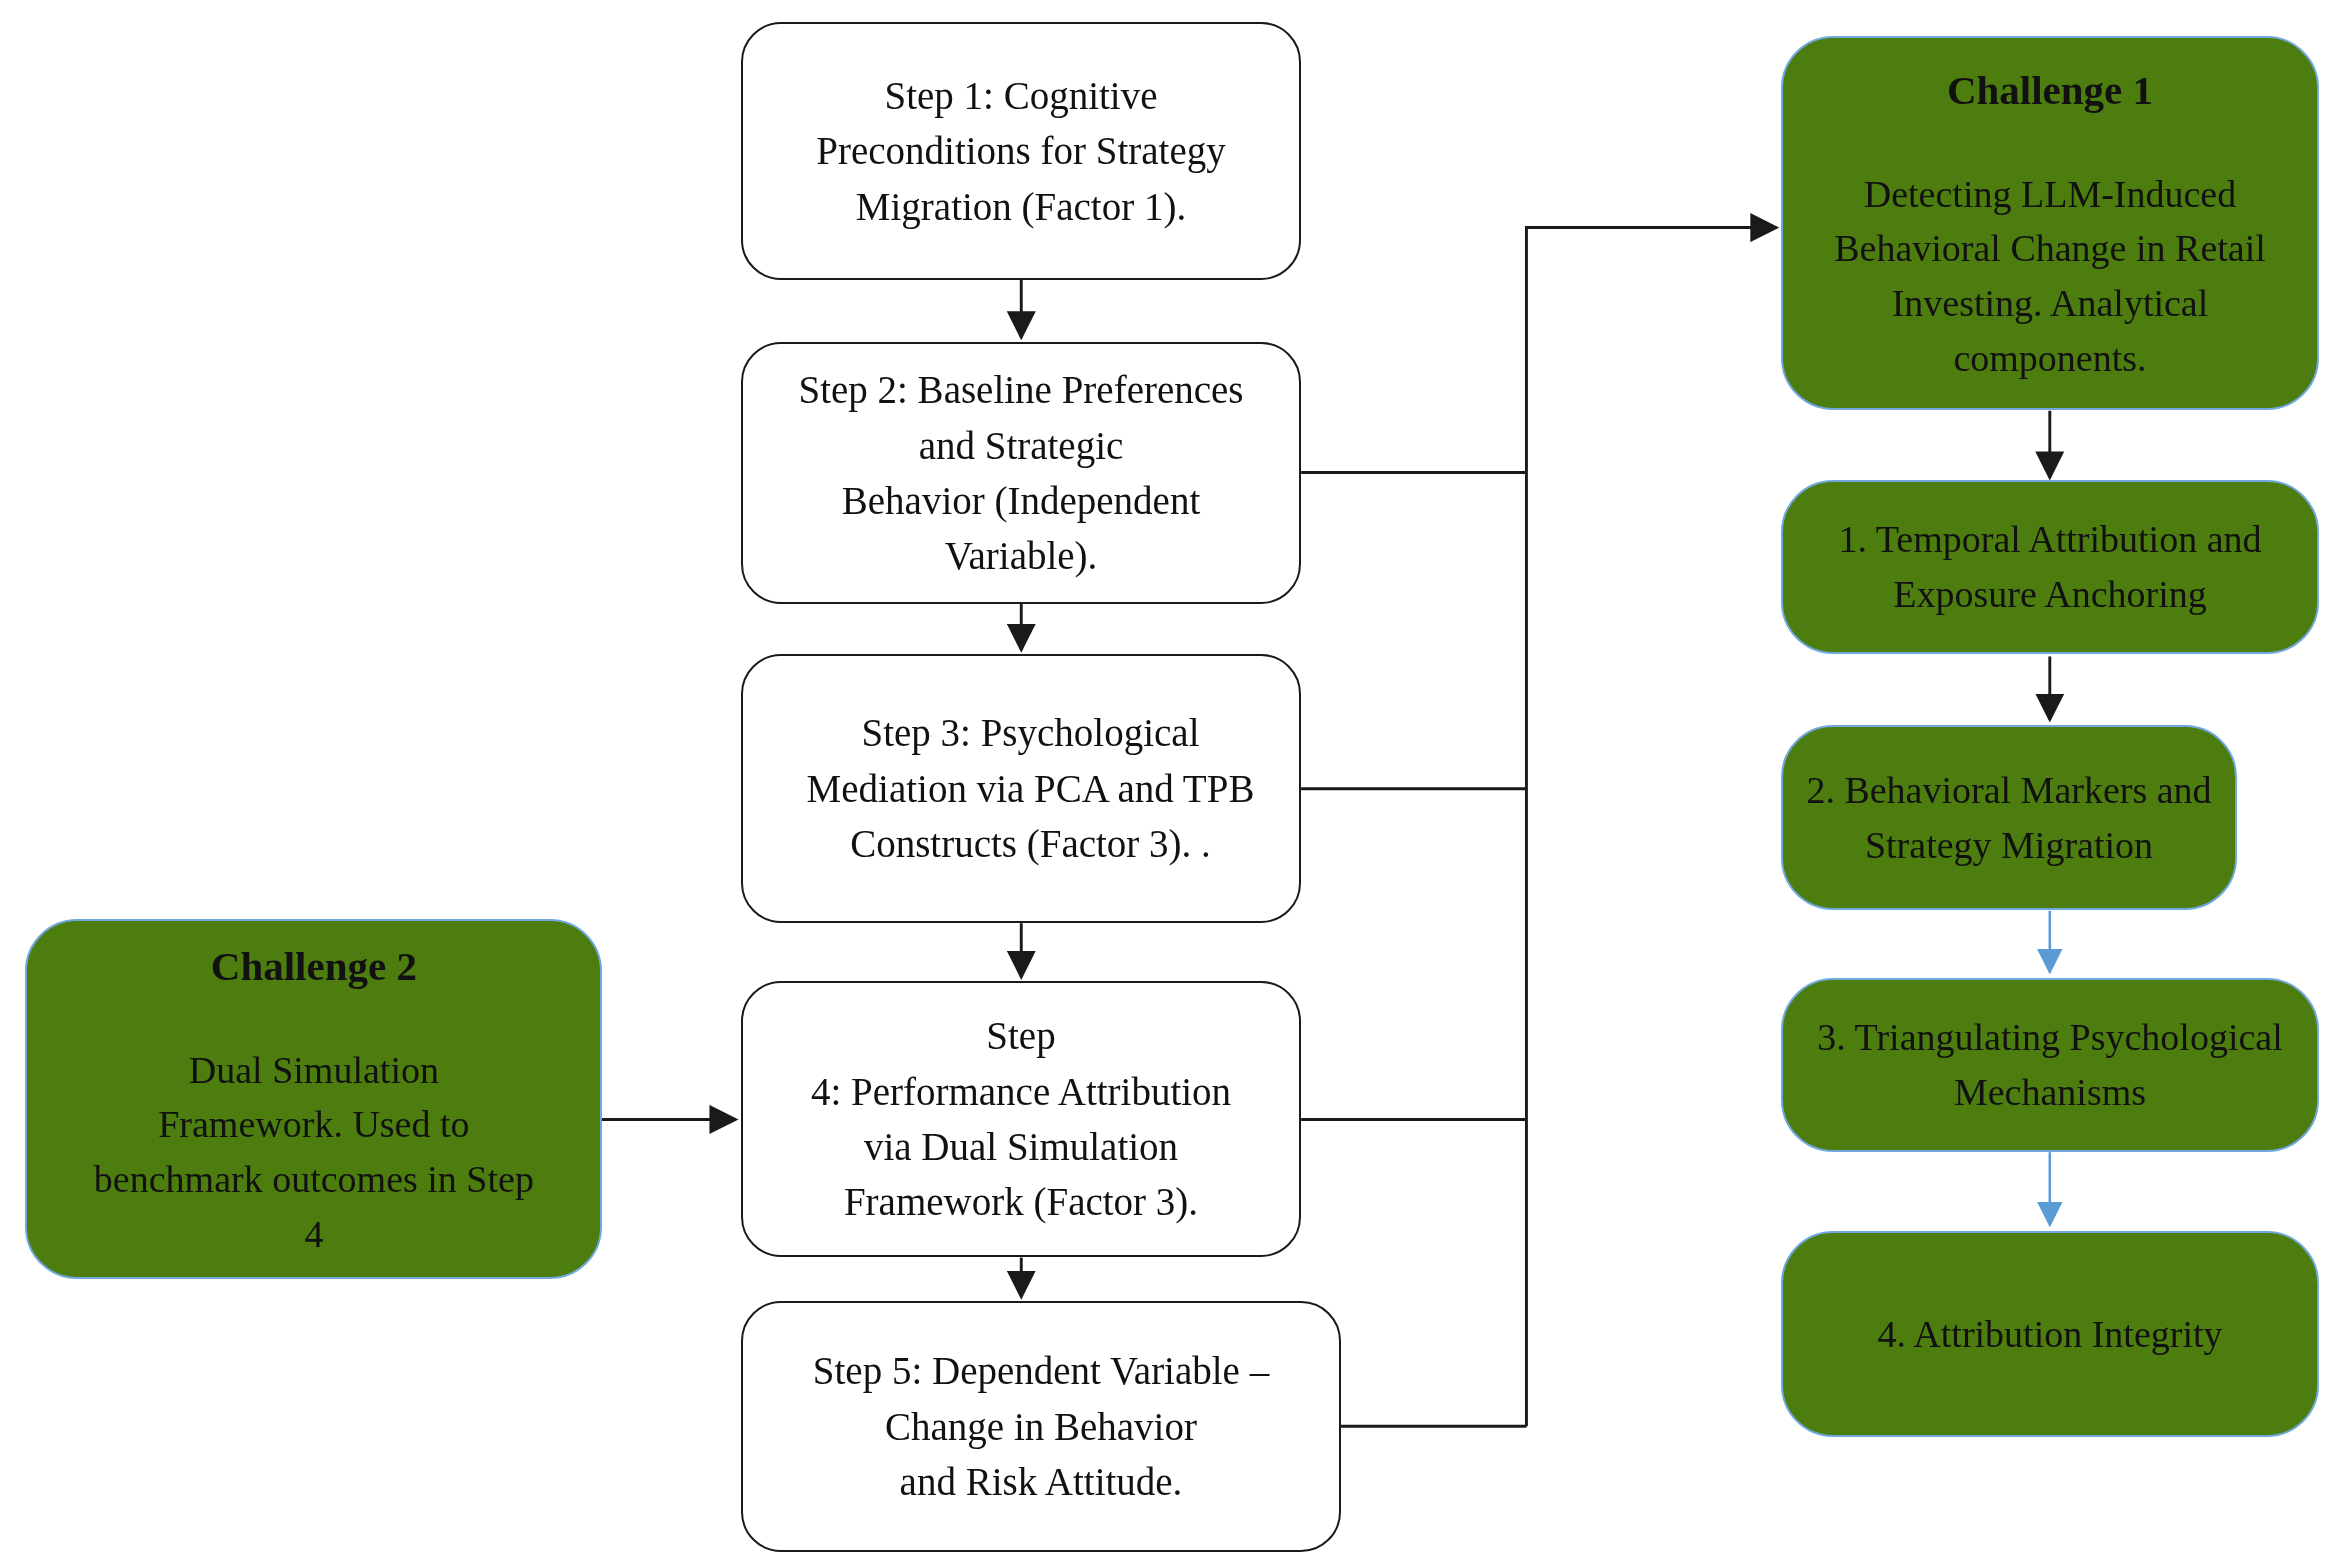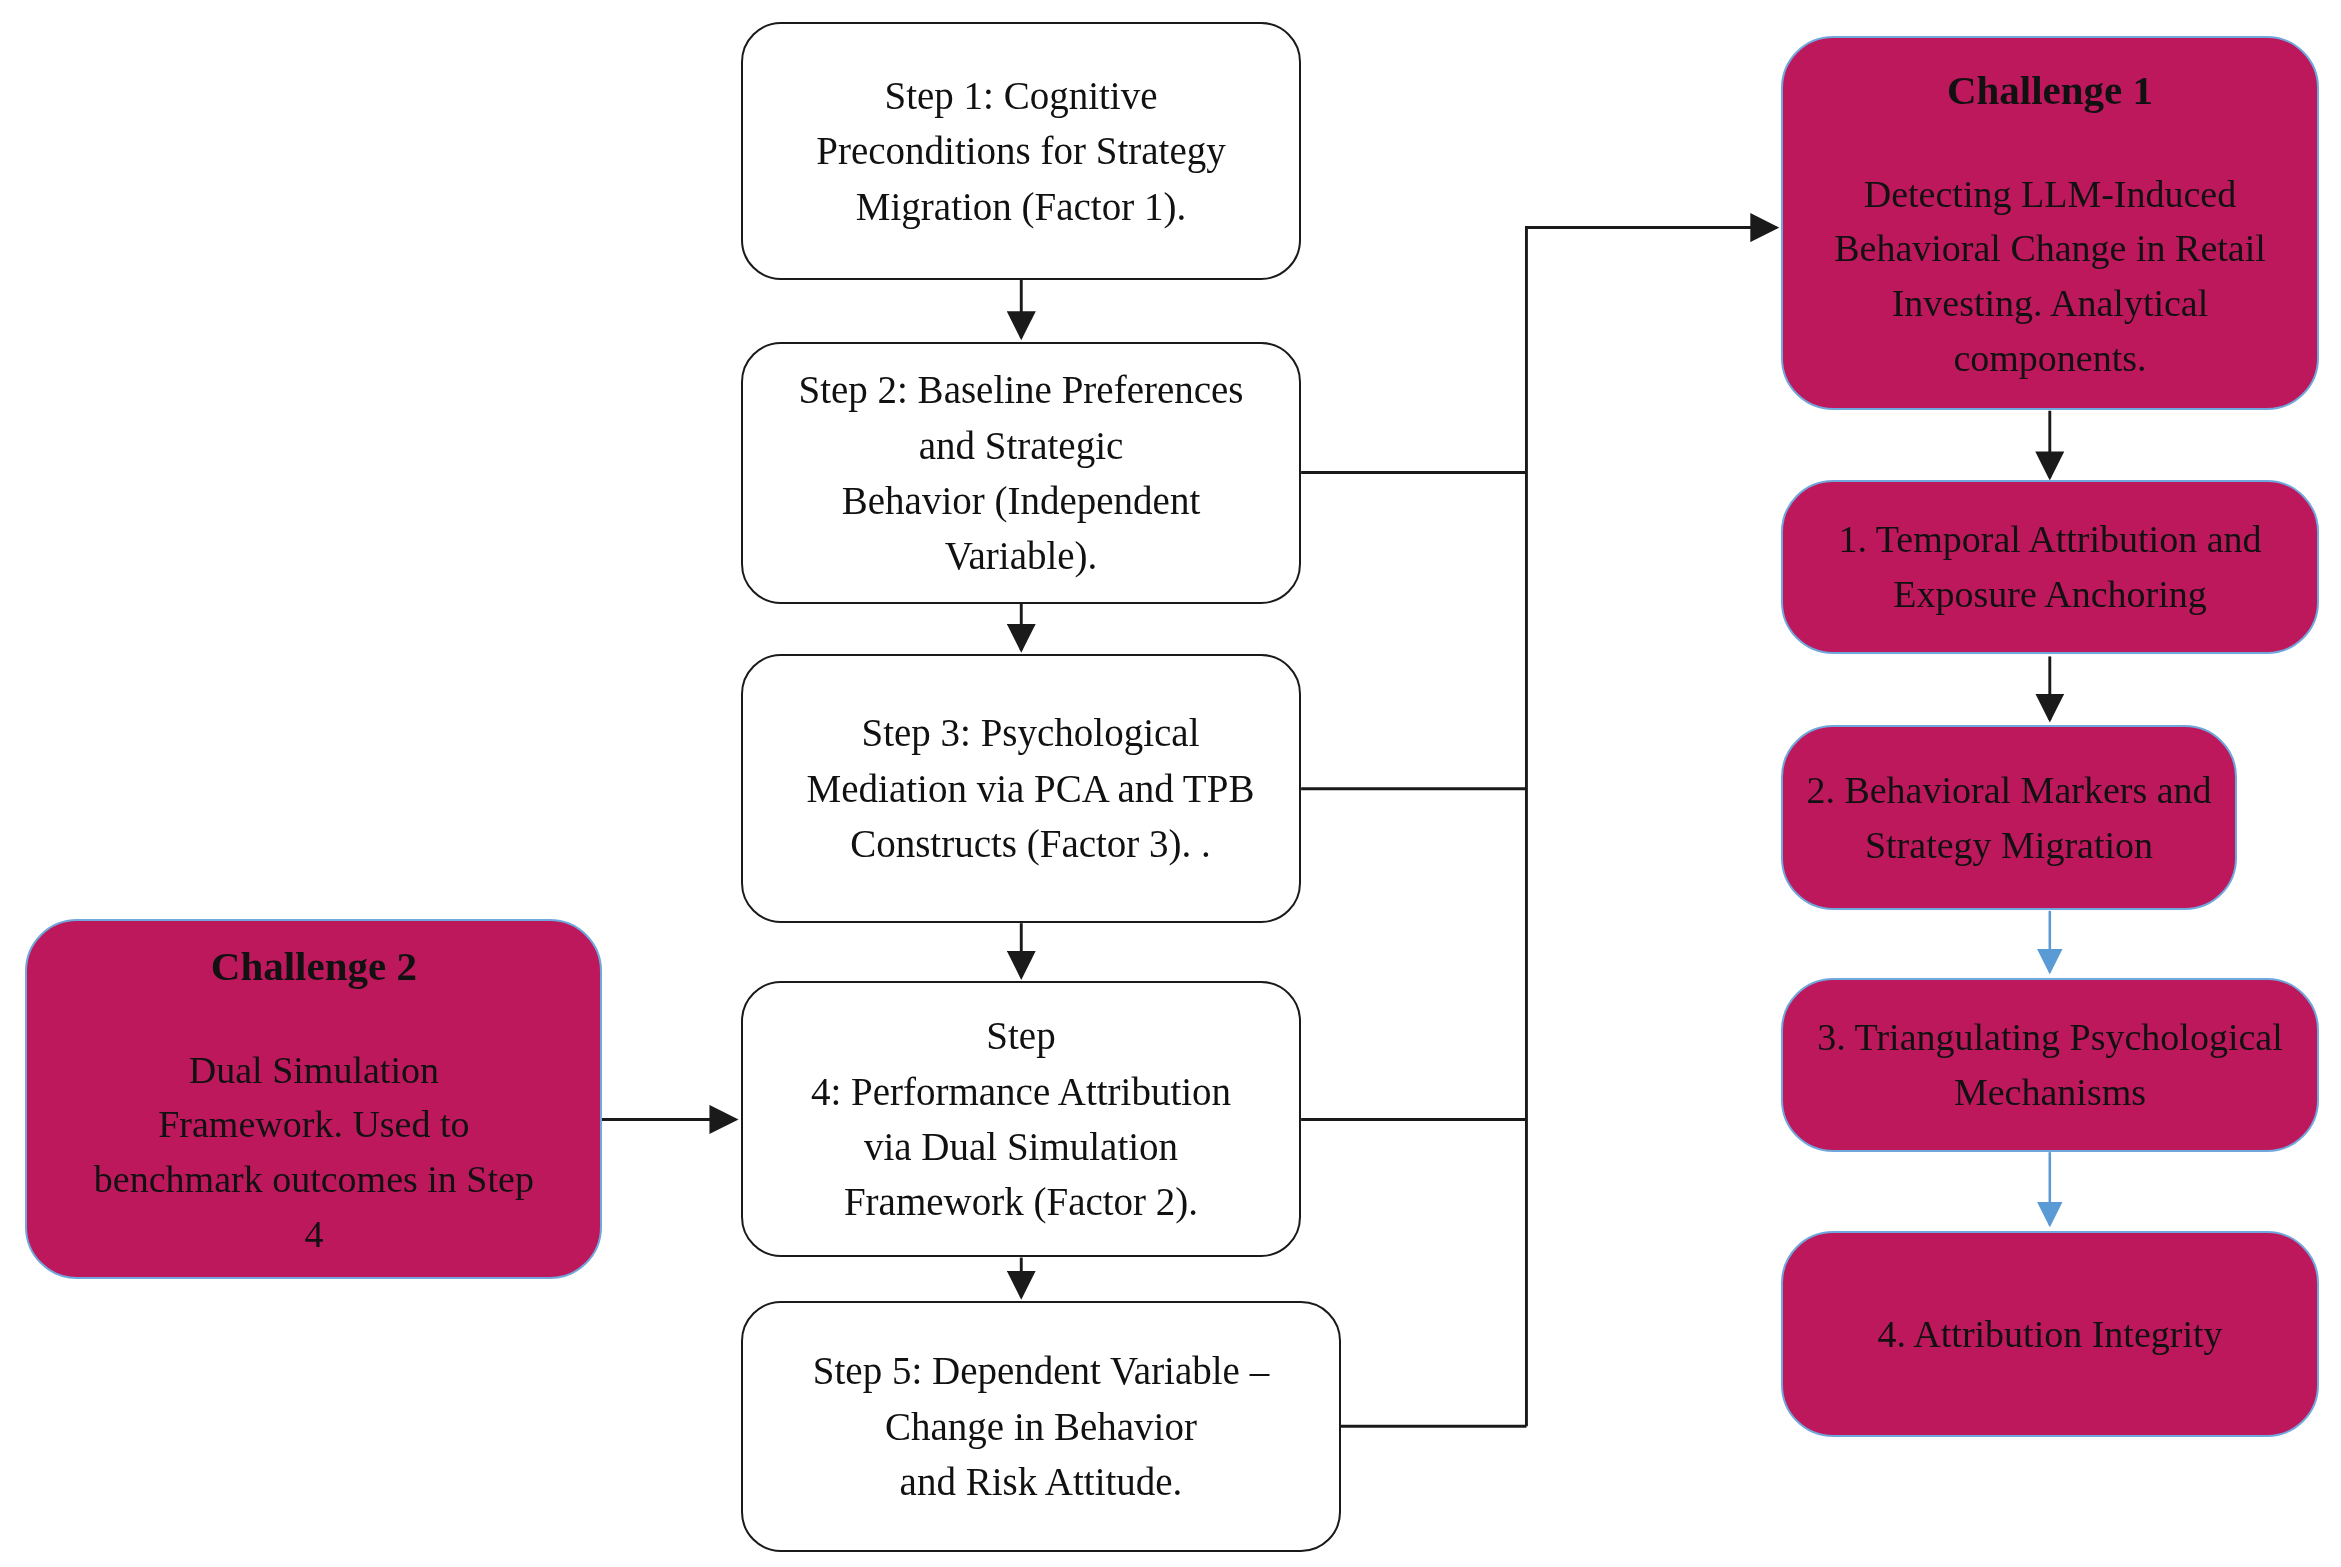--- a/index.html
+++ b/index.html
@@ -36,21 +36,21 @@
     white-space: pre-line;
   }
   .step {
     background: #ffffff;
     border: 2.9px solid #1a1a1a;
     border-radius: 40px;
     font-size: 39px;
     line-height: 1.42;
   }
   .blue {
-    background: #be185d;
+    background: #4d7c0f;
     border: 2.9px solid #6fa8dc;
     border-radius: 52px;
     font-size: 38px;
     line-height: 1.44;
   }
   .blue .title {
     font-weight: bold;
     font-size: 41px;
     margin-bottom: 47px;
   }
@@ -117,21 +117,21 @@
   </div>
   <div class="box step" id="step3">
     <div class="only">Step 3: Psychological
 Mediation via PCA and TPB
 Constructs (Factor 3). .</div>
   </div>
   <div class="box step" id="step4">
     <div class="only">Step
 4: Performance Attribution
 via Dual Simulation
-Framework (Factor 2).</div>
+Framework (Factor 3).</div>
   </div>
   <div class="box step" id="step5">
     <div class="only">Step 5: Dependent Variable –
 Change in Behavior
 and Risk Attitude.</div>
   </div>
 
   <div class="box blue" id="challenge2">
     <div class="title">Challenge 2</div>
     <div class="body">Dual Simulation

